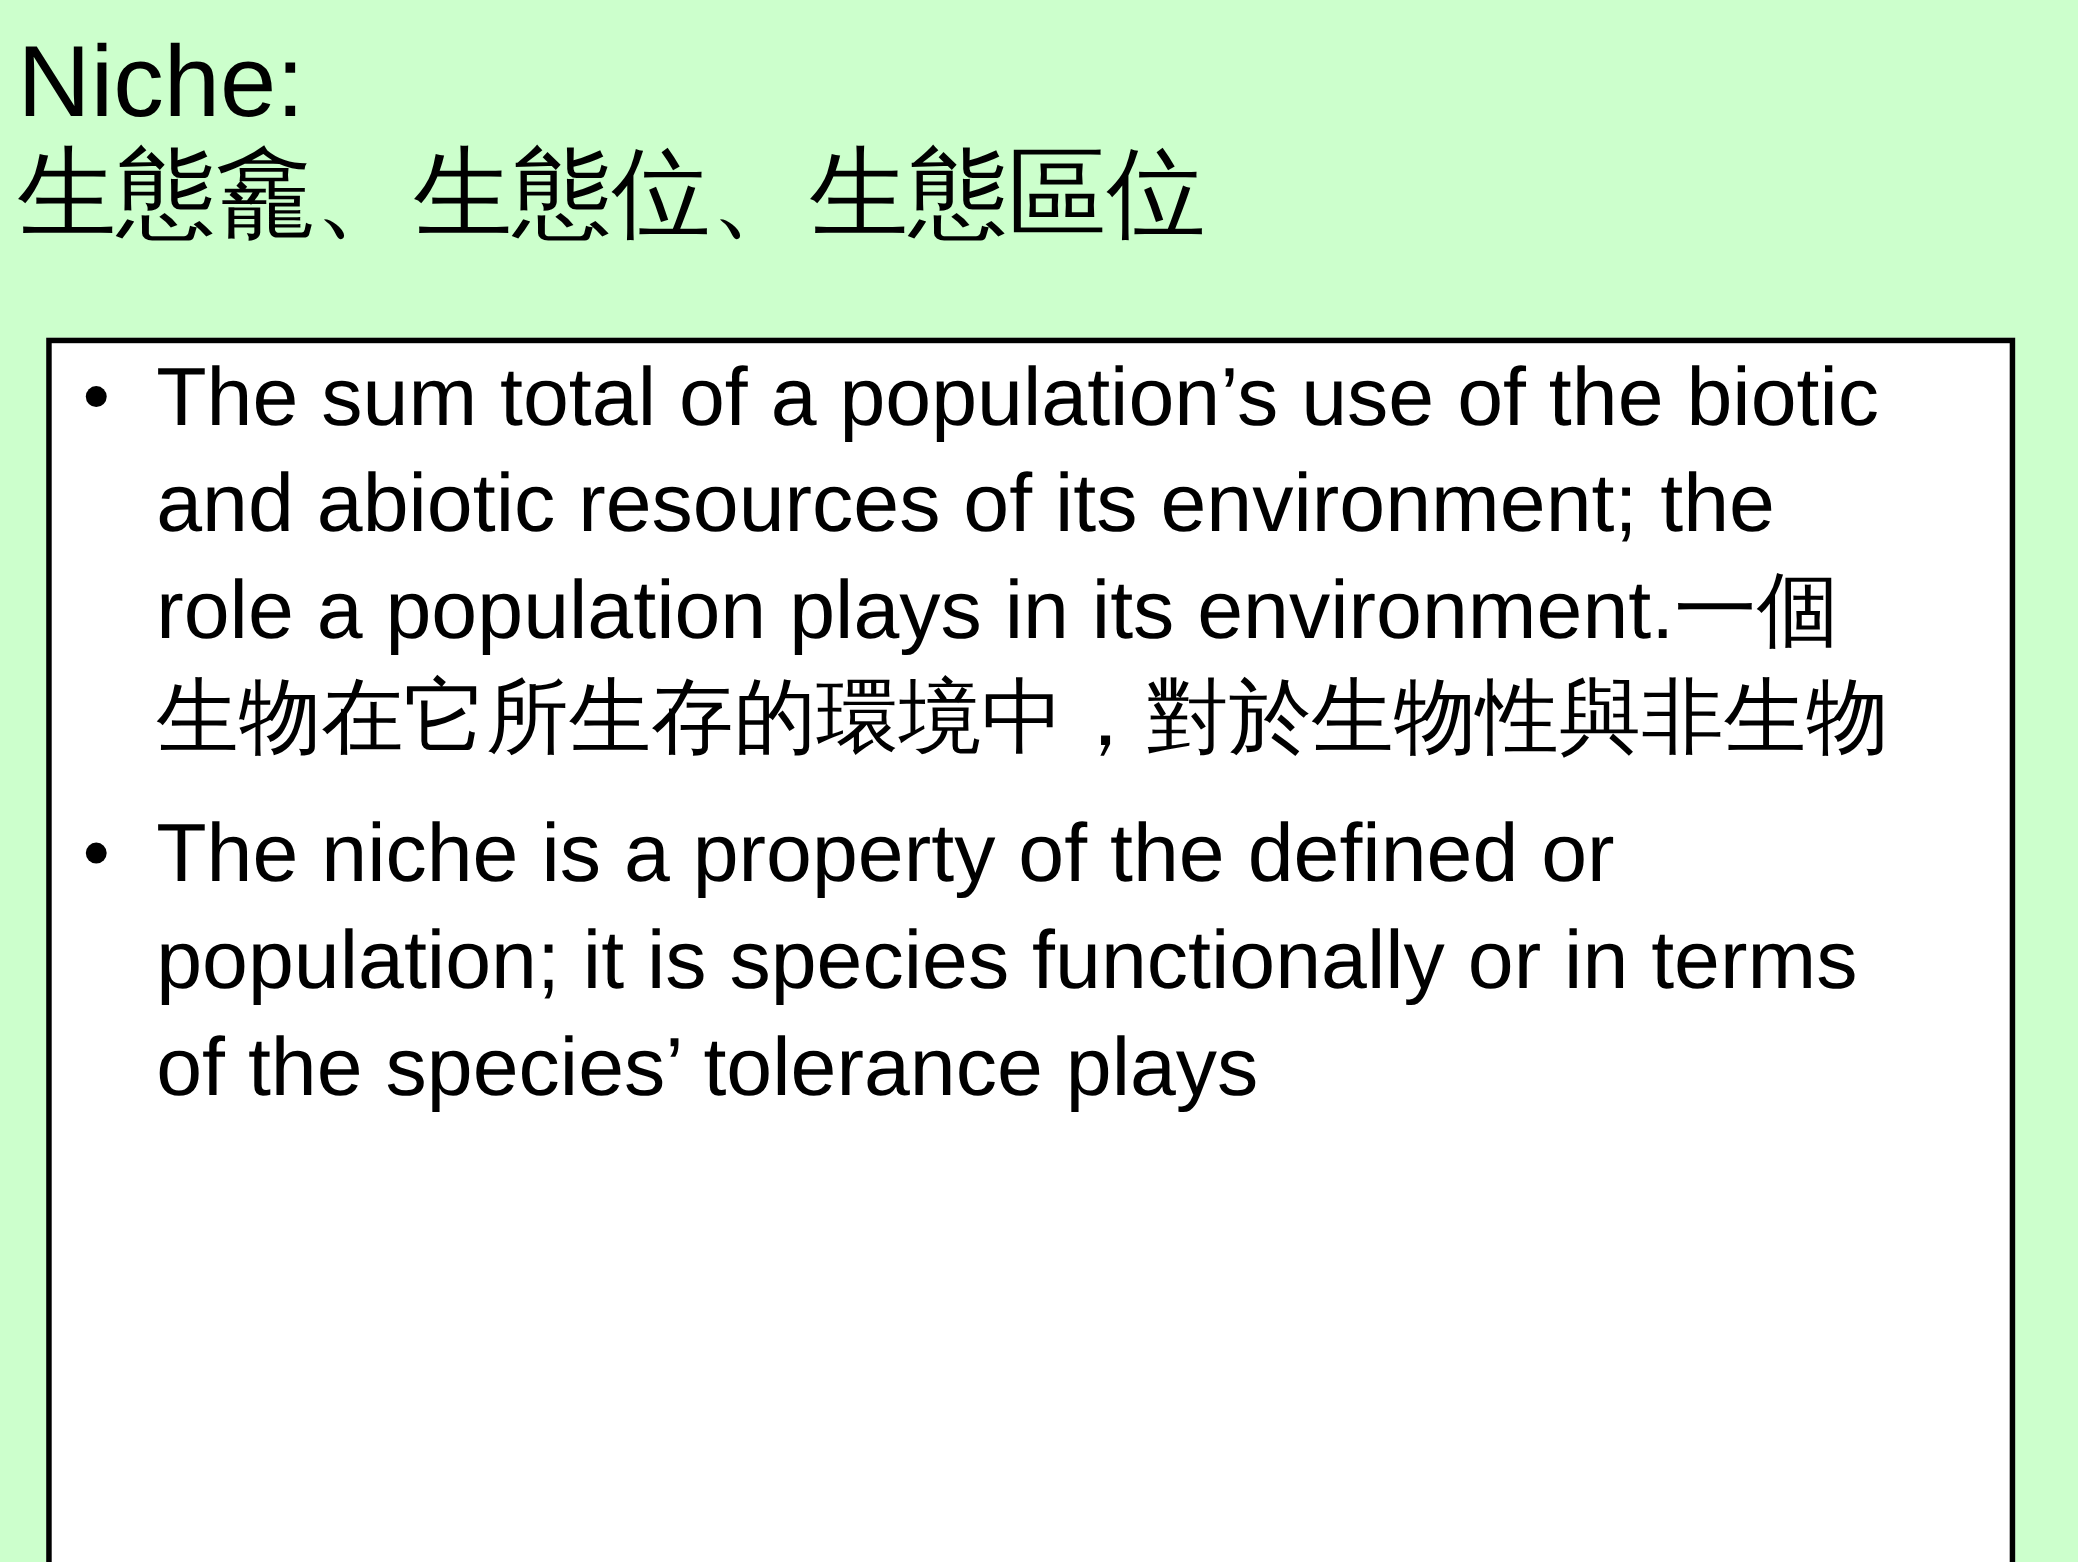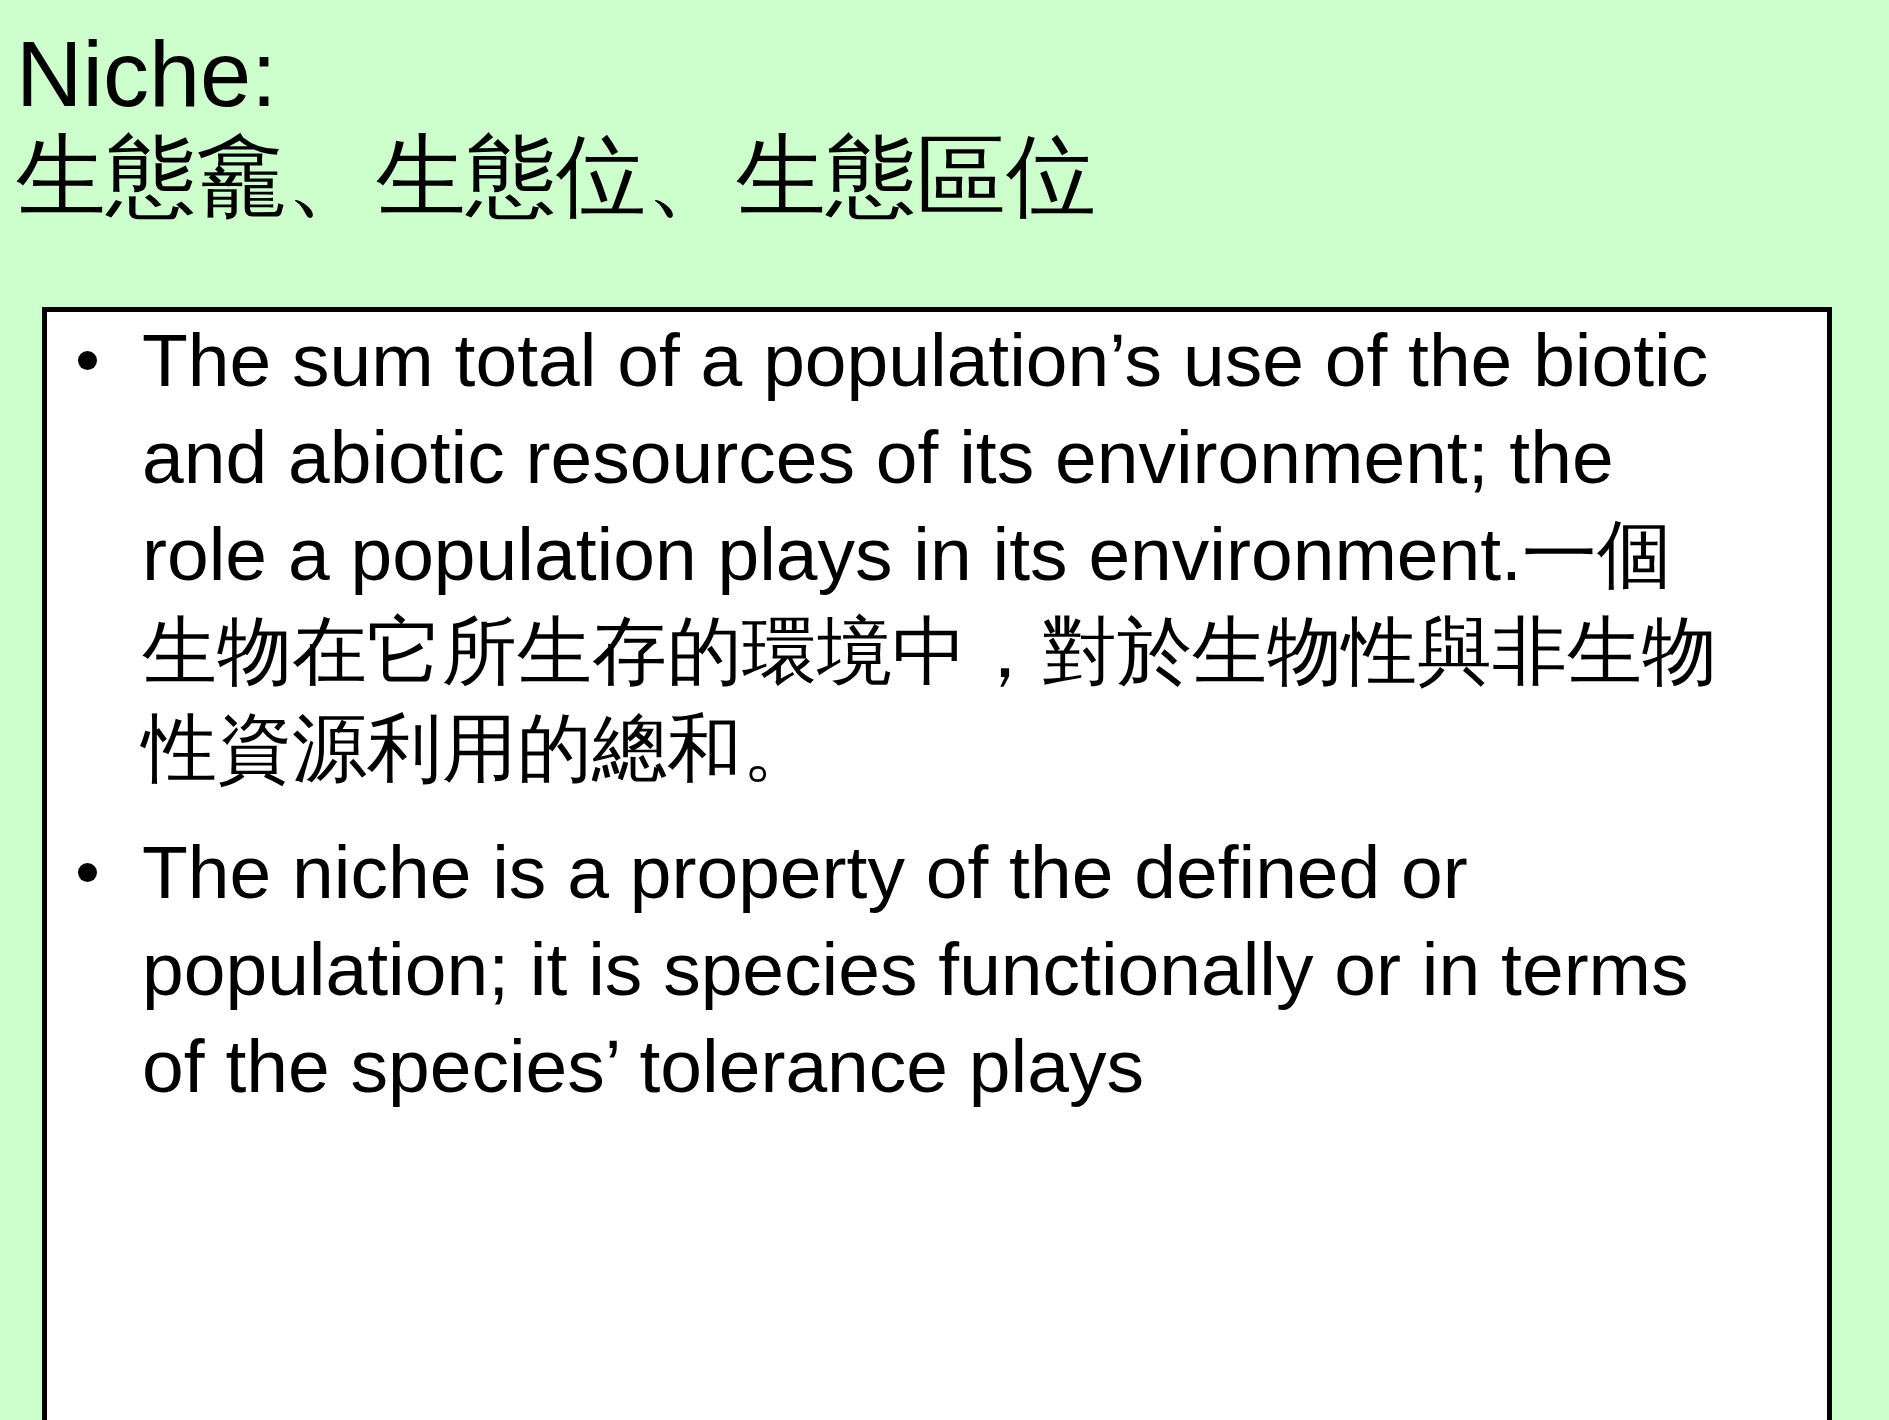--- a/index.html
+++ b/index.html
@@ -86,21 +86,20 @@
   </div>
 
   <div class="content-box">
 
     <div class="bullet-item">
       <span class="bullet-dot"></span>
       <div class="bullet-line">The sum total of a population’s use of the biotic</div>
       <div class="bullet-line">and abiotic resources of its environment; the</div>
       <div class="bullet-line">role a population plays in its environment.一個</div>
       <div class="bullet-line zh-line">生物在它所生存的環境中，對於生物性與非生物</div>
-      <div class="bullet-line zh-line">性資源利用的總和。</div>
     </div>
 
     <div class="bullet-item second">
       <span class="bullet-dot"></span>
       <div class="bullet-line">The niche is a property of the defined or</div>
       <div class="bullet-line">population; it is species functionally or in terms</div>
       <div class="bullet-line">of the species’ tolerance plays</div>
     </div>
 
   </div>

